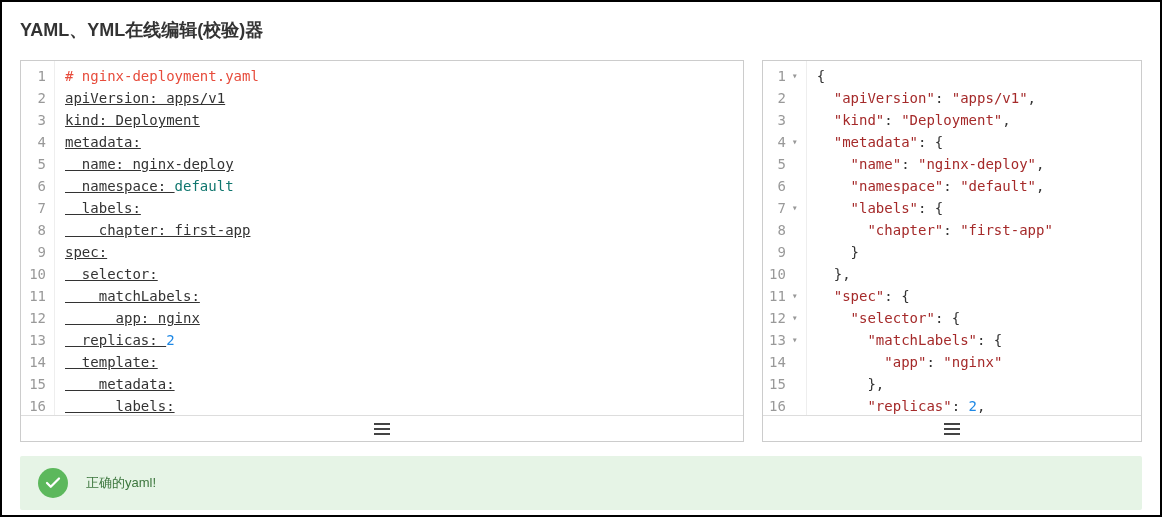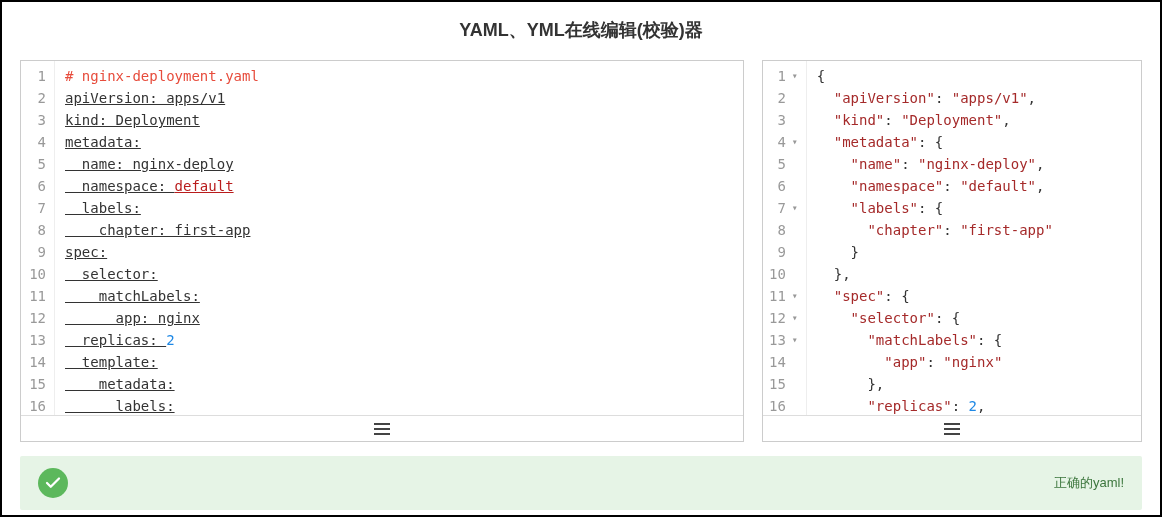--- a/index.html
+++ b/index.html
@@ -10,21 +10,20 @@
   width: 1162px;
   height: 517px;
   overflow: hidden;
   padding: 16px 18px;
 }
 .title {
   font-size: 18px;
   font-weight: 700;
   color: #333;
   margin-bottom: 18px;
-  text-align: center;
 }
 .editors {
   display: flex;
   gap: 18px;
 }
 .panel {
   border: 1px solid #ccc;
   background: #fff;
   display: flex;
   flex-direction: column;
@@ -53,21 +52,21 @@
 .panel.right .gutter .ln { display: flex; justify-content: flex-end; align-items: center; gap: 2px; }
 .fold { color: #999; font-size: 10px; margin-left: 2px; }
 .code {
   padding: 4px 10px 4px 10px;
   white-space: pre;
   flex: 1;
   overflow: hidden;
 }
 .code .row { display: block; height: 22px; }
 .tok-comment { color: #e74c3c; }
-.tok-atom { color: #b91c1c; text-decoration: underline; }
+.tok-atom { color: #0f766e; }
 .tok-num { color: #1e88e5; }
 .tok-plain { color: #333; text-decoration: underline; }
 .tok-key { color: #a52a2a; }
 .tok-str { color: #a52a2a; }
 .tok-punc { color: #333; }
 .toolbar {
   border-top: 1px solid #ddd;
   height: 26px;
   display: flex;
   align-items: center;
@@ -88,21 +87,20 @@
   width: 100%;
 }
 .status {
   margin-top: 14px;
   background: #e6f4e6;
   border-radius: 2px;
   padding: 12px 18px;
   display: flex;
   align-items: center;
   gap: 18px;
-  justify-content: space-between;
 }
 .status .icon {
   width: 30px;
   height: 30px;
   border-radius: 50%;
   background: #5cb85c;
   display: flex;
   align-items: center;
   justify-content: center;
 }

